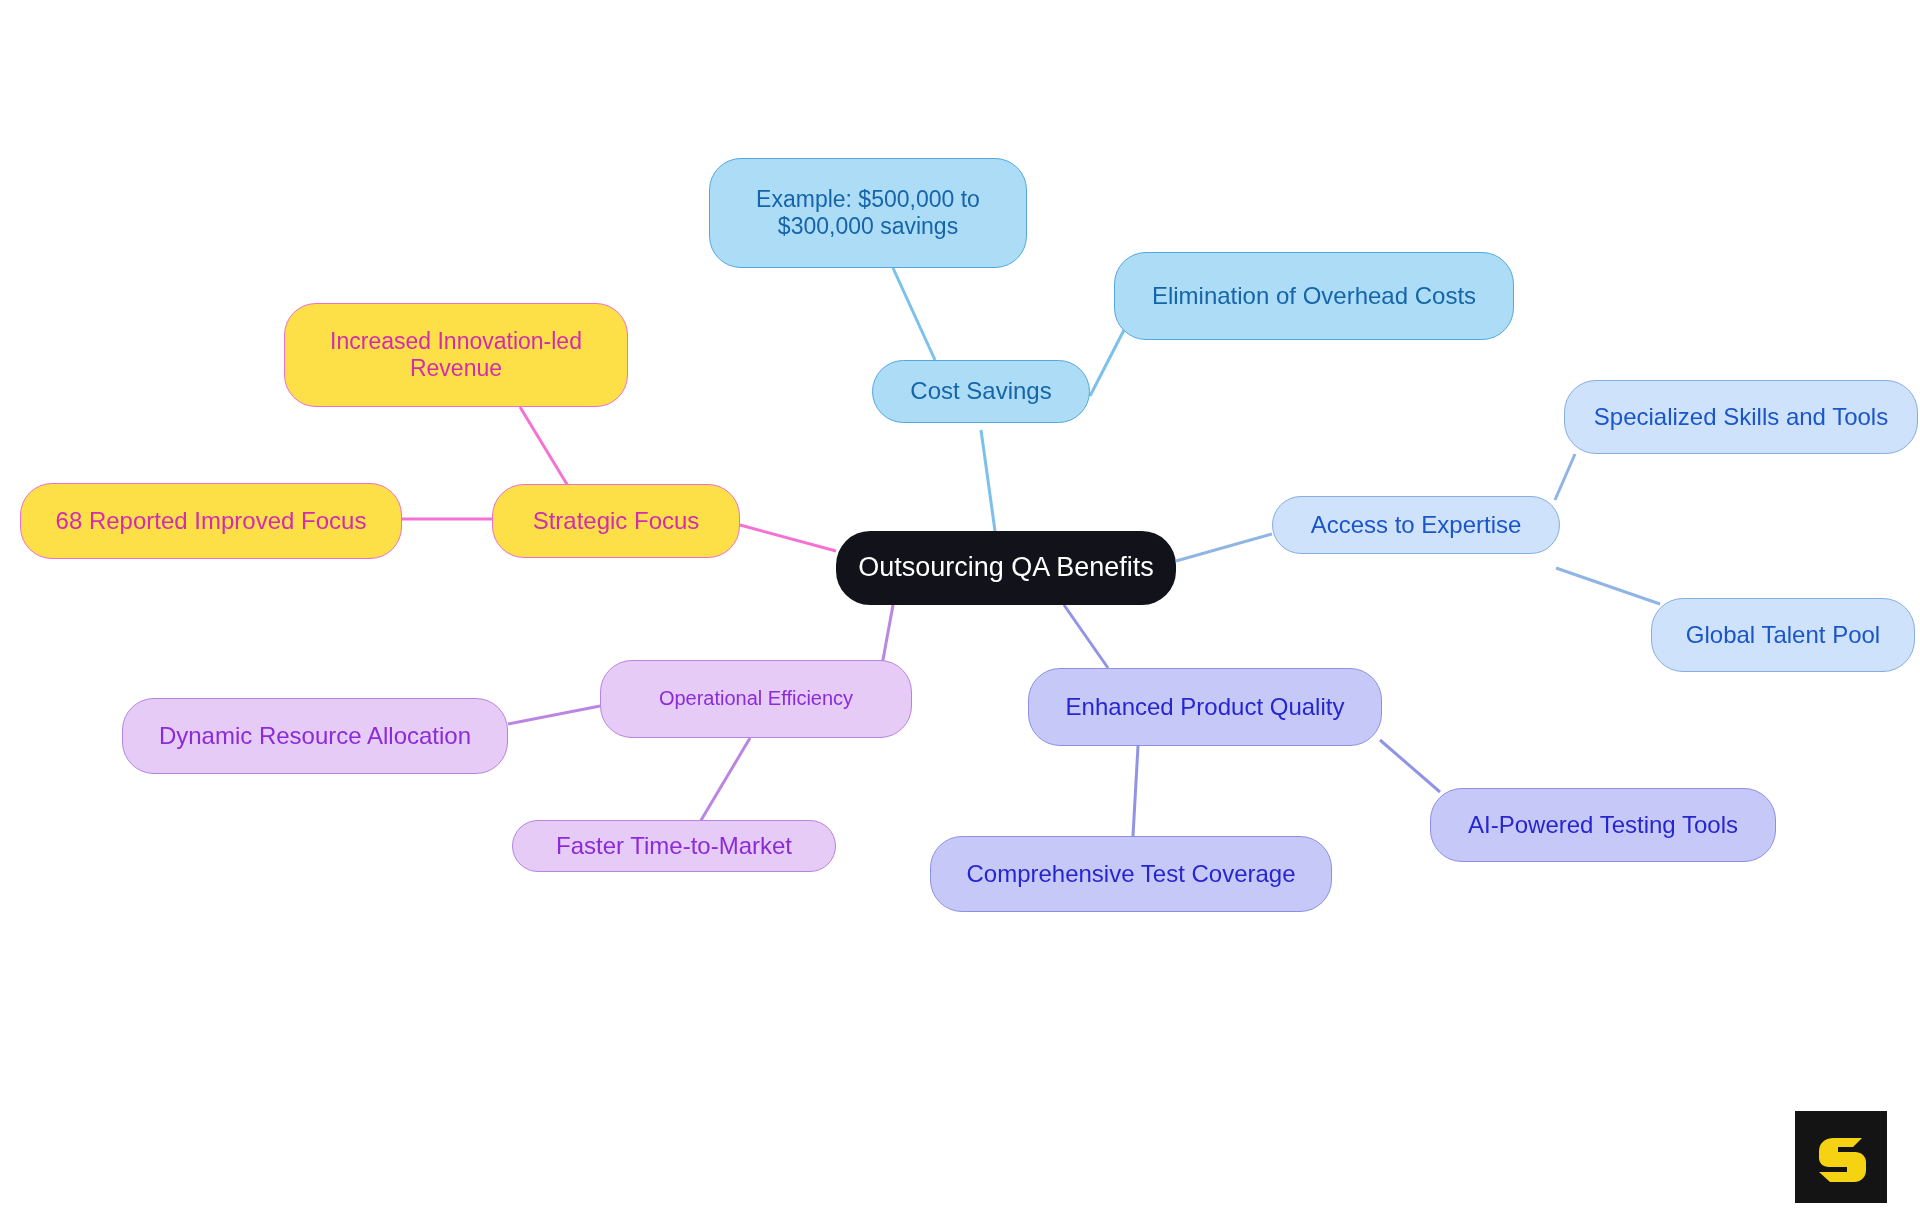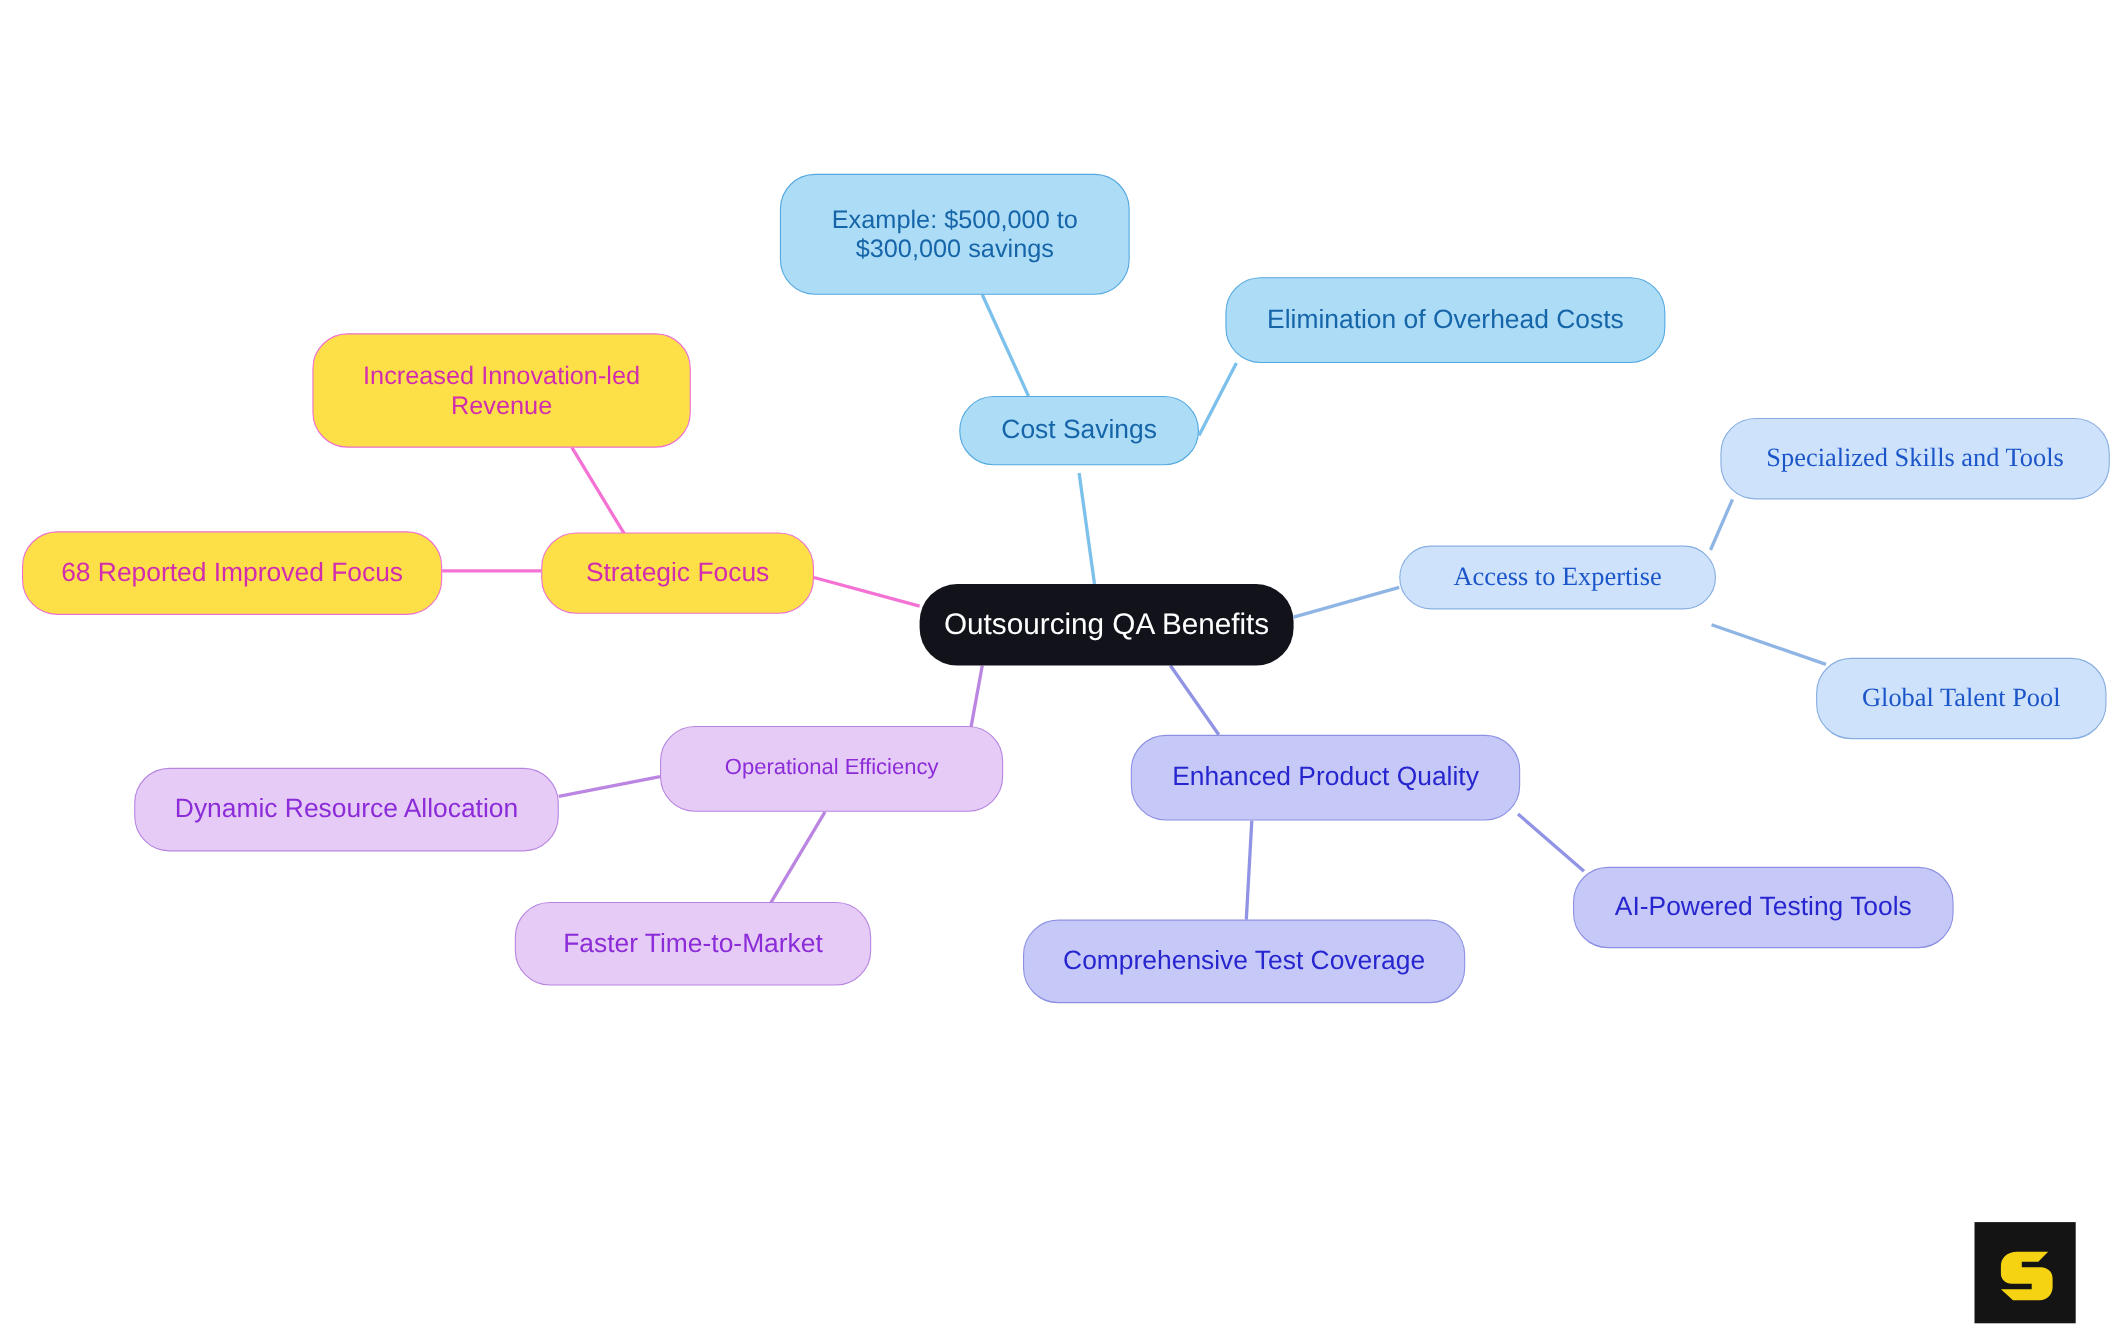--- a/index.html
+++ b/index.html
@@ -50,39 +50,39 @@
     left: 836px; top: 531px; width: 340px; height: 74px;
     background: #12131a;
     color: #ffffff;
     font-size: 27px;
     border-radius: 34px;
   }
   
   .c-blue1 { background: #ADDCF7; border-color: #53A8DF; color: #1565A8; }
   .n-cost      { left: 872px; top: 360px;  width: 218px; height: 63px; font-size: 24px; }
   .n-example   { left: 709px; top: 158px;  width: 318px; height: 110px; font-size: 23px; }
-  .n-overhead  { left: 1114px; top: 252px; width: 400px; height: 78px; font-size: 24px; }
+  .n-overhead  { left: 1114px; top: 252px; width: 400px; height: 88px; font-size: 24px; }
 
   
-  .c-blue2 { background: #CEE2FB; border-color: #86AEE0; color: #1B56C9; font-family: Liberation Serif, serif; }
+  .c-blue2 { background: #CEE2FB; border-color: #86AEE0; color: #1B56C9; }
   .n-access    { left: 1272px; top: 496px; width: 288px; height: 58px; font-size: 24px; }
   .n-skills    { left: 1564px; top: 380px; width: 354px; height: 74px; font-size: 24px; }
   .n-talent    { left: 1651px; top: 598px; width: 264px; height: 74px; font-size: 24px; }
 
   
   .c-indigo { background: #C6C9F8; border-color: #8C90E2; color: #2726CE; }
   .n-quality   { left: 1028px; top: 668px; width: 354px; height: 78px; font-size: 24px; }
   .n-coverage  { left: 930px;  top: 836px; width: 402px; height: 76px; font-size: 24px; }
   .n-aitools   { left: 1430px; top: 788px; width: 346px; height: 74px; font-size: 24px; }
 
   
   .c-violet { background: #E6CBF6; border-color: #B785E0; color: #8B2CD8; }
   .n-ops       { left: 600px; top: 660px; width: 312px; height: 78px; font-size: 20px; }
   .n-dynamic   { left: 122px; top: 698px; width: 386px; height: 76px; font-size: 24px; }
-  .n-faster    { left: 468px; top: 820px; width: 324px; height: 76px; font-size: 24px; }
+  .n-faster    { left: 512px; top: 820px; width: 324px; height: 52px; font-size: 24px; }
 
   
   .c-pink { background: #fde047; border-color: #EE6FD0; color: #D22CAF; }
   .n-strategic { left: 492px; top: 484px; width: 248px; height: 74px; font-size: 24px; }
   .n-innovation{ left: 284px; top: 303px; width: 344px; height: 104px; font-size: 23px; }
   .n-focus68   { left: 20px;  top: 483px; width: 382px; height: 76px; font-size: 24px; }
 
   
   .logo {
     position: absolute;

